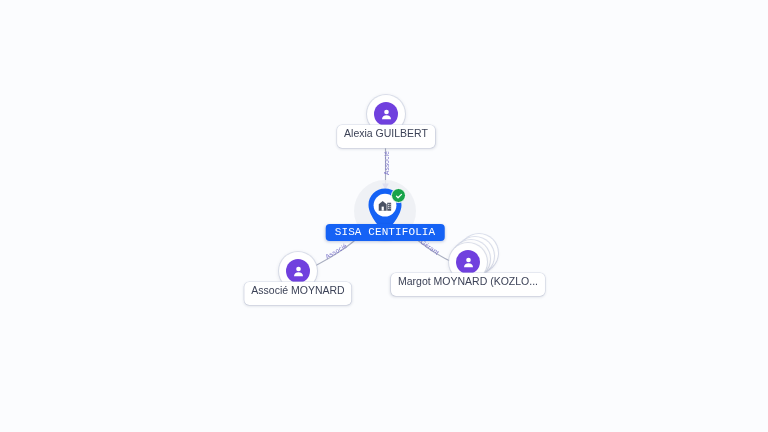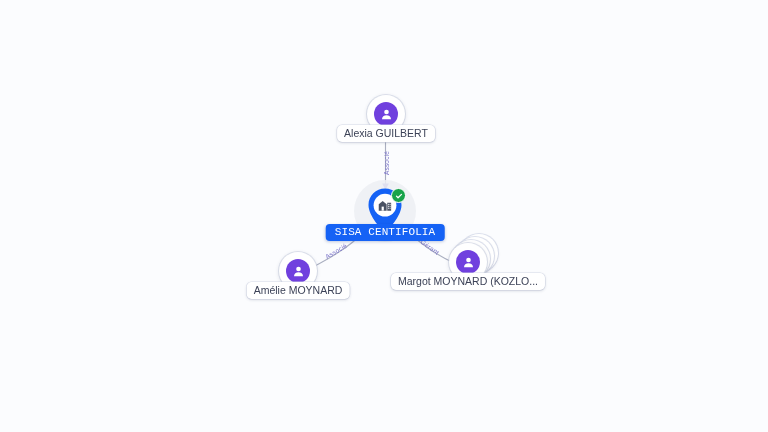--- a/index.html
+++ b/index.html
@@ -92,21 +92,21 @@
   }
 
   
   .node-label {
     position: absolute;
     left: 50%;
     transform: translateX(-50%);
     top: 30px;
     background: #ffffff;
     border-radius: 5px;
-    padding: 2px 7px 3px 7px;
+    padding: 2px 7px 9px 7px;
     font-size: 10.5px;
     color: #3c4257;
     white-space: nowrap;
     box-shadow: 0 1px 3px rgba(40,50,90,.18), 0 0 0 .6px rgba(216,221,234,.9);
     font-family: "Liberation Sans", sans-serif;
   }
 
   
   .company-wrap {
     position: relative;
@@ -198,21 +198,21 @@
 
   <div class="node" style="left:298px; top:271px;">
     <div class="person-circle">
       <div class="avatar-dot">
         <svg width="15" height="15" viewBox="0 0 24 24">
           <circle cx="12" cy="8" r="3.7" fill="#ffffff"></circle>
           <path d="M4.8 19.4c0-3.7 3.2-6.1 7.2-6.1s7.2 2.4 7.2 6.1z" fill="#ffffff"></path>
         </svg>
       </div>
     </div>
-    <div class="node-label">Amélie MOYNARD</div>
+    <div class="node-label">Associé MOYNARD</div>
   </div>
 
   <div class="node" style="left:468px; top:262px;">
     <div class="stack-card" style="left:11px; top:-9px;"></div>
     <div class="stack-card" style="left:7px; top:-6px;"></div>
     <div class="stack-card" style="left:3px; top:-3px;"></div>
     <div class="person-circle">
       <div class="avatar-dot">
         <svg width="15" height="15" viewBox="0 0 24 24">
           <circle cx="12" cy="8" r="3.7" fill="#ffffff"></circle>

